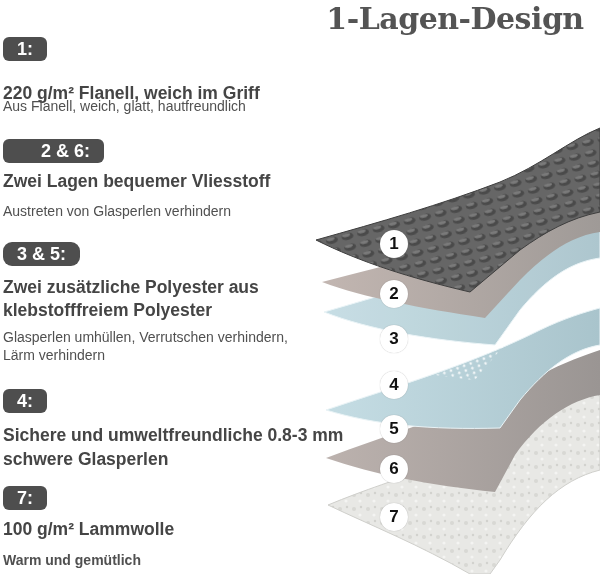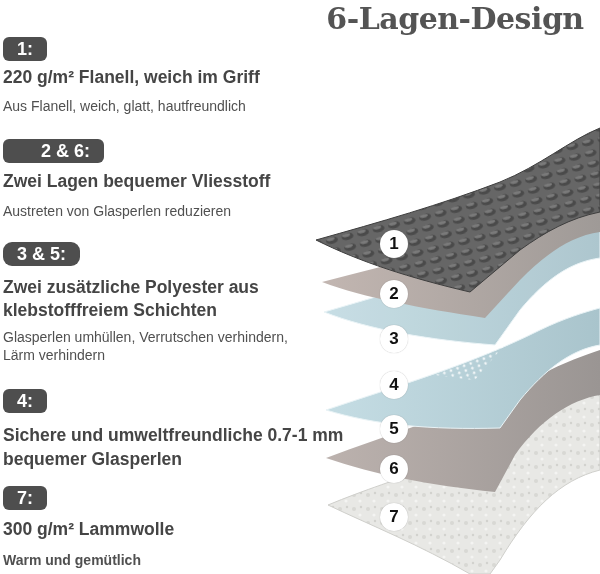--- a/index.html
+++ b/index.html
@@ -7,42 +7,42 @@
   .title { position:absolute; left:320px; top:0px; width:270px; text-align:center; font-family:"DejaVu Serif", serif; font-weight:bold; font-size:30px; letter-spacing:-0.5px; color:#545454; line-height:38px; }
   .badge { position:absolute; left:3px; height:24px; background:#4e4e4e; color:#fff; border-radius:6px; font-weight:bold; font-size:18px; line-height:24px; padding:0 14px; box-sizing:border-box; }
   .heading { position:absolute; left:3px; font-weight:bold; font-size:17.5px; line-height:23px; color:#454545; white-space:nowrap; }
   .desc { position:absolute; left:3px; font-size:14px; line-height:19px; color:#505050; white-space:nowrap; }
   svg.layers { position:absolute; left:0; top:0; }
   .num { position:absolute; width:28px; height:28px; border-radius:50%; background:#fff; color:#111; font-weight:bold; font-size:17px; line-height:28px; text-align:center; box-shadow:0 0 1px rgba(0,0,0,0.3); }
 </style>
 </head>
 <body>
 
-<div class="title">6-Lagen-Design</div>
+<div class="title">1-Lagen-Design</div>
 
 <div class="badge" style="top:37px;">1:</div>
-<div class="heading" style="top:66px;">220 g/m² Flanell, weich im Griff</div>
+<div class="heading" style="top:82px;">220 g/m² Flanell, weich im Griff</div>
 <div class="desc" style="top:97px;">Aus Flanell, weich, glatt, hautfreundlich</div>
 
 <div class="badge" style="top:139px;padding-left:38px;">2 &amp; 6:</div>
 <div class="heading" style="top:170px;">Zwei Lagen bequemer Vliesstoff</div>
-<div class="desc" style="top:202px;">Austreten von Glasperlen reduzieren</div>
+<div class="desc" style="top:202px;">Austreten von Glasperlen verhindern</div>
 
 <div class="badge" style="top:242px;border-radius:9px;">3 &amp; 5:</div>
 <div class="heading" style="top:276px;">Zwei zusätzliche Polyester aus</div>
-<div class="heading" style="top:299px;">klebstofffreiem Schichten</div>
+<div class="heading" style="top:299px;">klebstofffreiem Polyester</div>
 <div class="desc" style="top:328px;">Glasperlen umhüllen, Verrutschen verhindern,</div>
 <div class="desc" style="top:346px;">Lärm verhindern</div>
 
 <div class="badge" style="top:389px;">4:</div>
-<div class="heading" style="top:424px;">Sichere und umweltfreundliche 0.7-1 mm</div>
-<div class="heading" style="top:448px;">bequemer Glasperlen</div>
+<div class="heading" style="top:424px;">Sichere und umweltfreundliche 0.8-3 mm</div>
+<div class="heading" style="top:448px;">schwere Glasperlen</div>
 
 <div class="badge" style="top:486px;">7:</div>
-<div class="heading" style="top:518px;">300 g/m² Lammwolle</div>
+<div class="heading" style="top:518px;">100 g/m² Lammwolle</div>
 <div class="desc" style="top:551px;font-weight:bold;">Warm und gemütlich</div>
 
 <svg class="layers" width="600" height="574" viewBox="0 0 600 574">
   <defs>
     <pattern id="quilt" width="16" height="11" patternUnits="userSpaceOnUse" patternTransform="rotate(-14)">
       <rect width="16" height="11" fill="#666"></rect>
       <ellipse cx="8" cy="5.5" rx="6" ry="3.6" fill="#4a4a4a"></ellipse>
       <ellipse cx="7" cy="4" rx="4" ry="1.8" fill="#7a7a7a"></ellipse>
     </pattern>
     <pattern id="beads" width="7" height="5" patternUnits="userSpaceOnUse" patternTransform="rotate(-20)">

